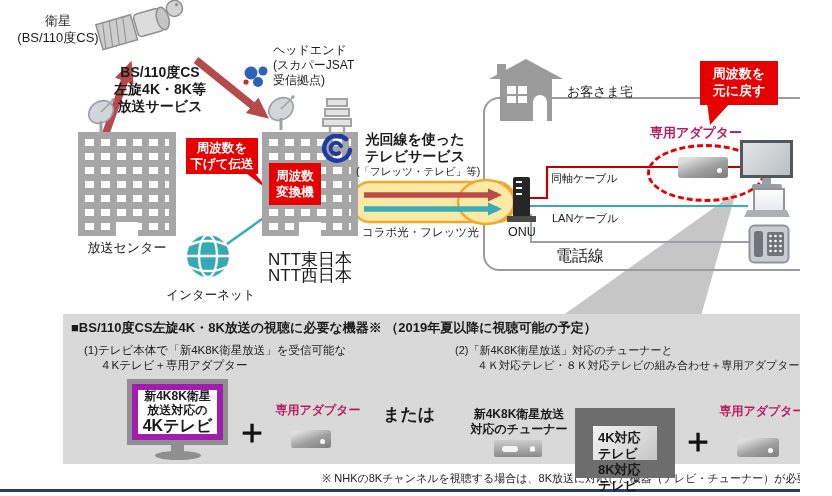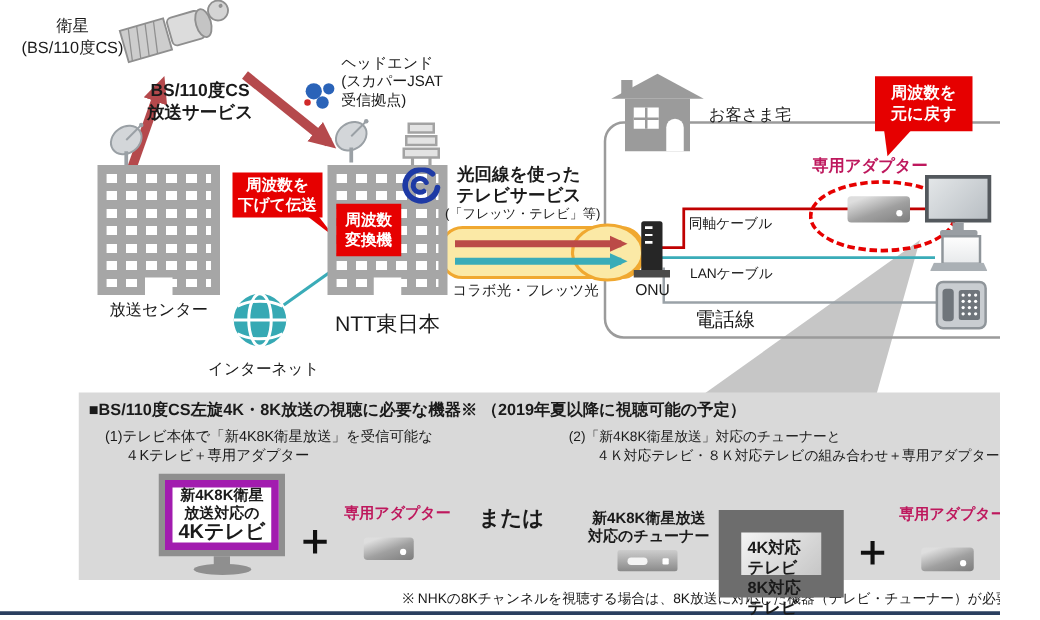--- a/index.html
+++ b/index.html
@@ -91,20 +91,21 @@
       <circle cx="89" cy="15" r="1.6" fill="#8f8f8f" stroke="none"></circle>
     </g>
   </svg>
   <div class="lbl ctr" style="left:2px;top:12px;width:112px;font-size:13px;line-height:17px;">
     <div>衛星</div>
     <div>(BS/110度CS)</div>
   </div>
 
   <div class="lbl ctr b" style="left:108px;top:64px;width:104px;font-size:14px;line-height:17px;z-index:3;">
     <div>BS/110度CS</div>
+    <div>左旋4K・8K等</div>
     <div>放送サービス</div>
   </div>
 
   <svg class="abs" style="left:240px;top:62px;z-index:3;" width="32" height="30" viewBox="0 0 32 30">
     <circle cx="11" cy="11" r="6.5" fill="#2a63b8"></circle>
     <circle cx="23" cy="9" r="4.5" fill="#2a63b8"></circle>
     <circle cx="18" cy="20" r="5" fill="#2a63b8"></circle>
     <circle cx="6" cy="20" r="2.6" fill="#cf2p" style="fill:#d02a2a"></circle>
   </svg>
   <div class="lbl" style="left:273px;top:43px;font-size:12px;line-height:15px;z-index:3;">
@@ -147,20 +148,21 @@
   <svg class="abs" style="left:320px;top:134px;z-index:4;" width="34" height="32" viewBox="0 0 34 32">
     <path d="M26,5 A13,12.5 0 1 0 30,16" fill="none" stroke="#1e3aa5" stroke-width="4.5" stroke-linecap="round"></path>
     <path d="M21,12 a5.5,5.5 0 1 0 -2,7" fill="none" stroke="#1e3aa5" stroke-width="4" stroke-linecap="round"></path>
   </svg>
   <div class="redbox" style="left:269px;top:163px;width:52px;height:42px;font-size:12.5px;">
     <div>周波数</div>
     <div>変換機</div>
   </div>
   <div class="lbl ctr" style="left:258px;top:252px;width:104px;font-size:17px;line-height:16px;z-index:3;">
     <div>NTT東日本</div>
+    <div>NTT西日本</div>
   </div>
 
   <svg class="abs" style="left:184px;top:232px;z-index:3;" width="48" height="50" viewBox="0 0 48 50">
     <circle cx="24" cy="24" r="21" fill="#36a9b4"></circle>
     <g fill="none" stroke="#fff" stroke-width="2.4">
       <ellipse cx="24" cy="24" rx="9" ry="21"></ellipse>
       <line x1="3" y1="24" x2="45" y2="24"></line>
       <path d="M6,13 a27,16 0 0 1 36,0"></path>
       <path d="M6,35 a27,16 0 0 0 36,0"></path>
     </g>

